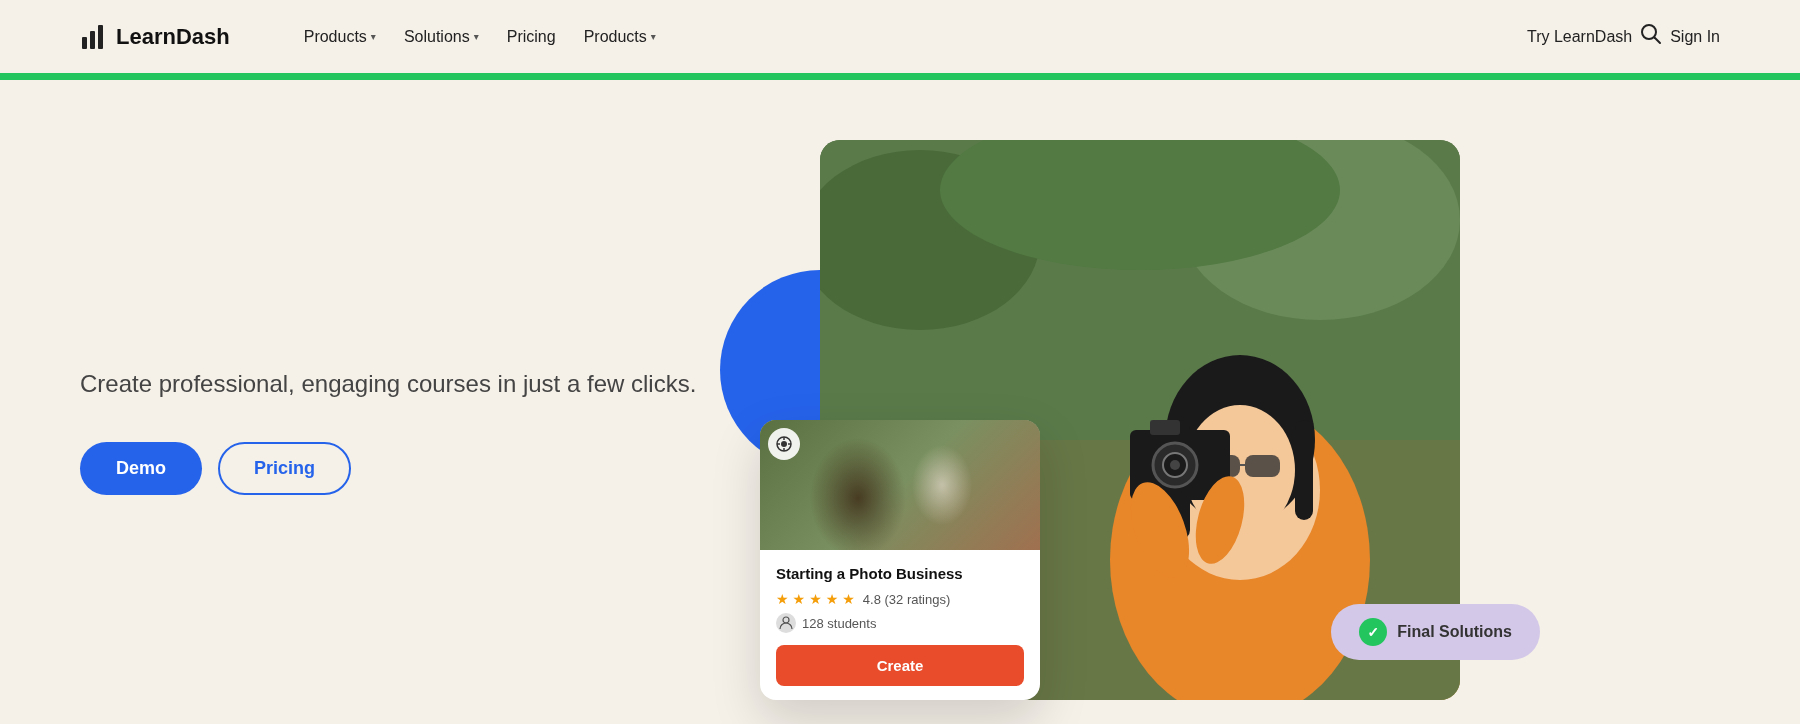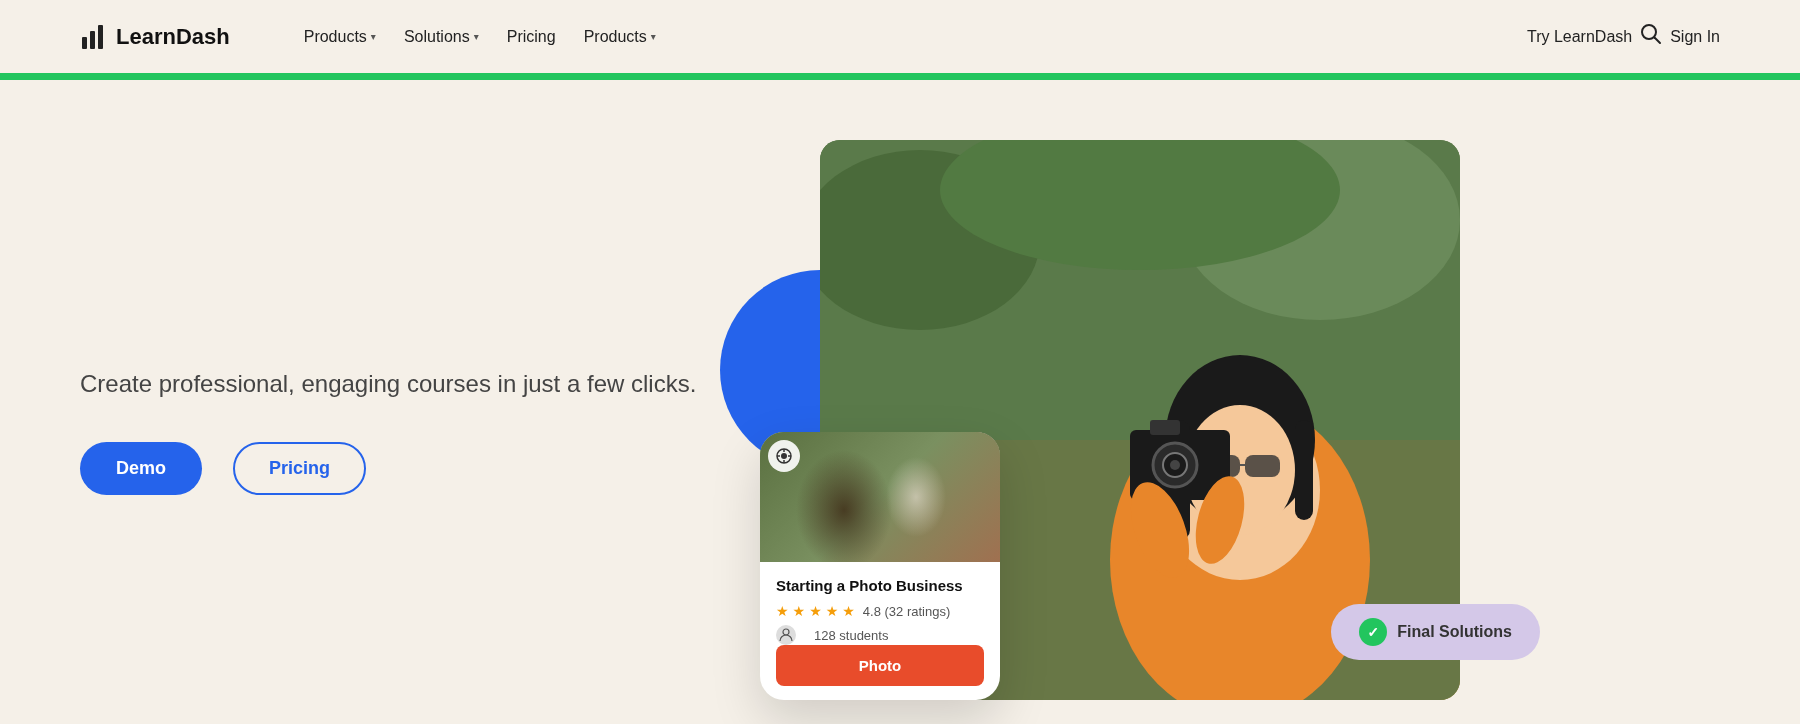--- a/index.html
+++ b/index.html
@@ -105,21 +105,21 @@
       border-radius: 2px;
     }
     .hero-subtitle {
       font-size: 24px;
       color: #444;
       margin-bottom: 40px;
       line-height: 1.5;
     }
     .hero-buttons {
       display: flex;
-      gap: 31px;
+      gap: 16px;
       align-items: flex-end;
     }
     .btn-demo {
       background: #2563eb;
       color: #fff;
       border: none;
       border-radius: 50px;
       padding: 16px 36px;
       font-size: 18px;
       font-weight: 600;
@@ -215,23 +215,23 @@
         radial-gradient(ellipse 200px 300px at 70% 40%, rgba(210,140,50,0.9) 0%, transparent 70%),
         radial-gradient(ellipse 150px 200px at 30% 30%, rgba(80,100,60,0.8) 0%, transparent 60%),
         linear-gradient(180deg, rgba(60,80,40,0.3) 0%, rgba(180,120,40,0.4) 100%);
     }
 
     
     .course-card {
       position: absolute;
       bottom: 20px;
       left: 60px;
-      width: 240px;
+      width: 280px;
       background: white;
-      border-radius: 24px;
+      border-radius: 16px;
       overflow: hidden;
       box-shadow: 0 20px 50px rgba(0,0,0,0.15);
       z-index: 6;
     }
     .card-header {
       height: 130px;
       background: linear-gradient(135deg, #5a7a4a, #8b6040);
       position: relative;
       display: flex;
       align-items: center;
@@ -276,23 +276,24 @@
       display: flex;
       align-items: center;
       gap: 4px;
       margin-bottom: 6px;
     }
     .star { color: #f59e0b; font-size: 14px; }
     .card-rating { font-size: 13px; color: #555; margin-left: 4px; text-align: right; }
     .card-students {
       display: flex;
       align-items: center;
-      gap: 18px;
+      gap: 6px;
       font-size: 13px;
       color: #555;
+      margin-bottom: 12px;
     }
     .students-icon {
       width: 20px;
       height: 20px;
       background: #ddd;
       border-radius: 50%;
       display: flex;
       align-items: center;
       justify-content: center;
       font-size: 11px;
@@ -435,21 +436,21 @@
         </div>
         <div class="card-students">
           <div class="students-icon">
             <svg width="14" height="14" viewBox="0 0 14 14">
               <circle cx="7" cy="4" r="3" stroke="#555" stroke-width="1.2" fill="none"></circle>
               <path d="M1 13c0-3.3 2.7-6 6-6s6 2.7 6 6" stroke="#555" stroke-width="1.2" fill="none"></path>
             </svg>
           </div>
           <span>128 students</span>
         </div>
-        <button class="card-enroll">Photo</button>
+        <button class="card-enroll">Create</button>
       </div>
     </div>
 
     <div class="assignment-pill">
       <div class="assignment-check">
         <span>✓</span>
       </div>
       <span>Final Solutions</span>
     </div>
 

